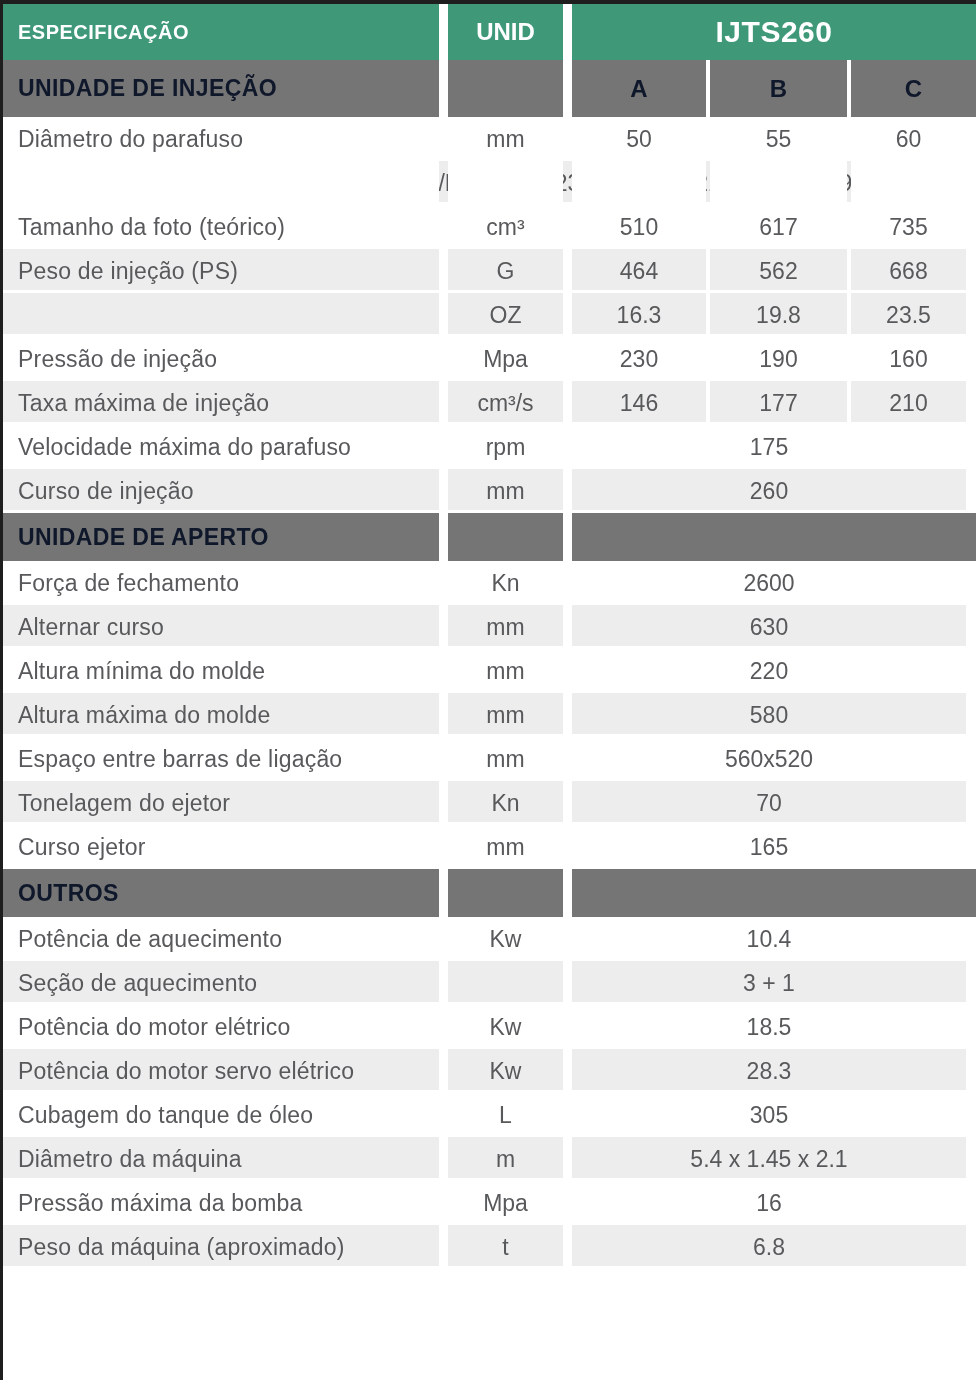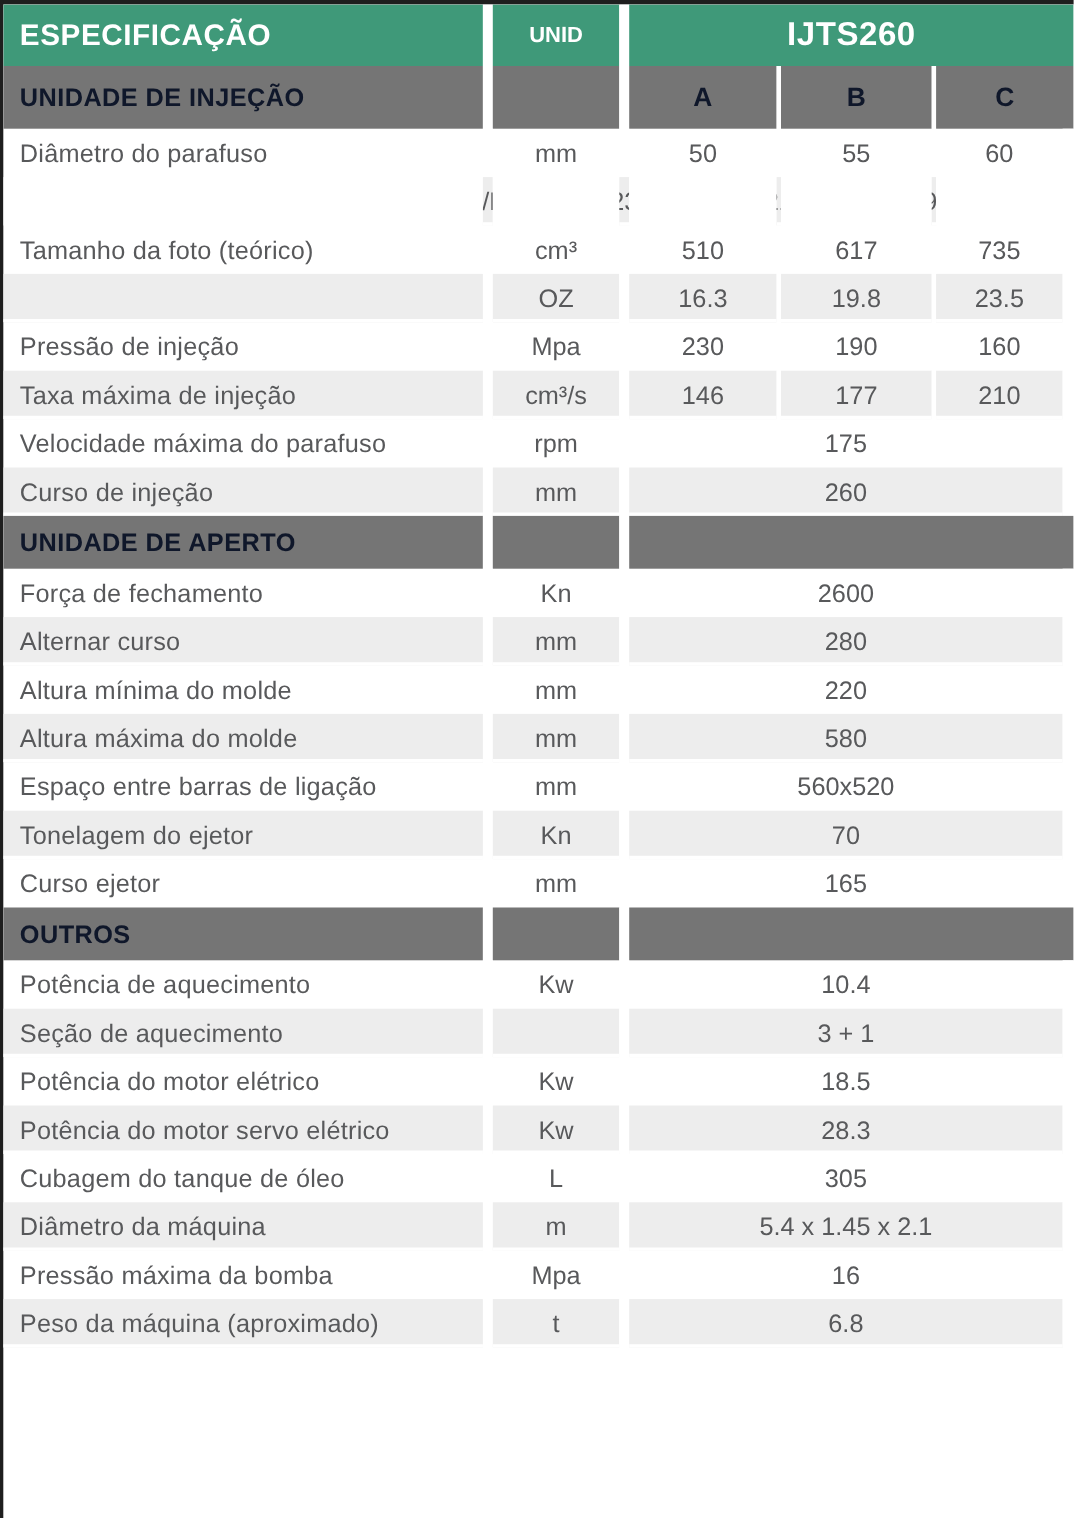--- a/index.html
+++ b/index.html
@@ -44,22 +44,22 @@
     letter-spacing:.2px;
   }
   
   .row.head{height:56px;}
   .row.head .cell{
     background:var(--green);
     color:#fff;
     font-weight:bold;
   }
   .row.head .gap{background:#fff;}
-  .row.head .spec-title{font-size:27px;letter-spacing:.5px;}
-  .row.head .unit-title{font-size:20px;}
+  .row.head .spec-title{font-size:20px;letter-spacing:.5px;}
+  .row.head .unit-title{font-size:24px;}
   .row.head .model-title{font-size:30px;letter-spacing:.5px;}
   
   .row.section .cell{
     background:var(--dark);
     color:#0f172a;
     font-weight:bold;
   }
   .row.section .gap{background:#fff;}
   .row.section .cell.label{font-size:23px;letter-spacing:.4px;}
   .row.section .abc{font-size:24px;}
@@ -128,20 +128,32 @@
         <div class="cell">cm³</div>
         <div class="gap"></div>
         <div class="cell">510</div>
         <div class="gap"></div>
         <div class="cell">617</div>
         <div class="gap"></div>
         <div class="cell">735</div>
         <div class="margin"></div>
       </div>
       <div class="row data gray">
+        <div class="cell label">Peso de injeção (PS)</div>
+        <div class="gap"></div>
+        <div class="cell">G</div>
+        <div class="gap"></div>
+        <div class="cell">464</div>
+        <div class="gap"></div>
+        <div class="cell">562</div>
+        <div class="gap"></div>
+        <div class="cell">668</div>
+        <div class="margin"></div>
+      </div>
+      <div class="row data gray">
         <div class="cell label"></div>
         <div class="gap"></div>
         <div class="cell">OZ</div>
         <div class="gap"></div>
         <div class="cell">16.3</div>
         <div class="gap"></div>
         <div class="cell">19.8</div>
         <div class="gap"></div>
         <div class="cell">23.5</div>
         <div class="margin"></div>
@@ -199,21 +211,21 @@
         <div class="cell">Kn</div>
         <div class="gap"></div>
         <div class="cell" style="grid-column: 5 / 10;">2600</div>
         <div class="margin"></div>
       </div>
       <div class="row data gray">
         <div class="cell label">Alternar curso</div>
         <div class="gap"></div>
         <div class="cell">mm</div>
         <div class="gap"></div>
-        <div class="cell" style="grid-column: 5 / 10;">280</div>
+        <div class="cell" style="grid-column: 5 / 10;">630</div>
         <div class="margin"></div>
       </div>
       <div class="row data white">
         <div class="cell label">Altura mínima do molde</div>
         <div class="gap"></div>
         <div class="cell">mm</div>
         <div class="gap"></div>
         <div class="cell" style="grid-column: 5 / 10;">220</div>
         <div class="margin"></div>
       </div>

